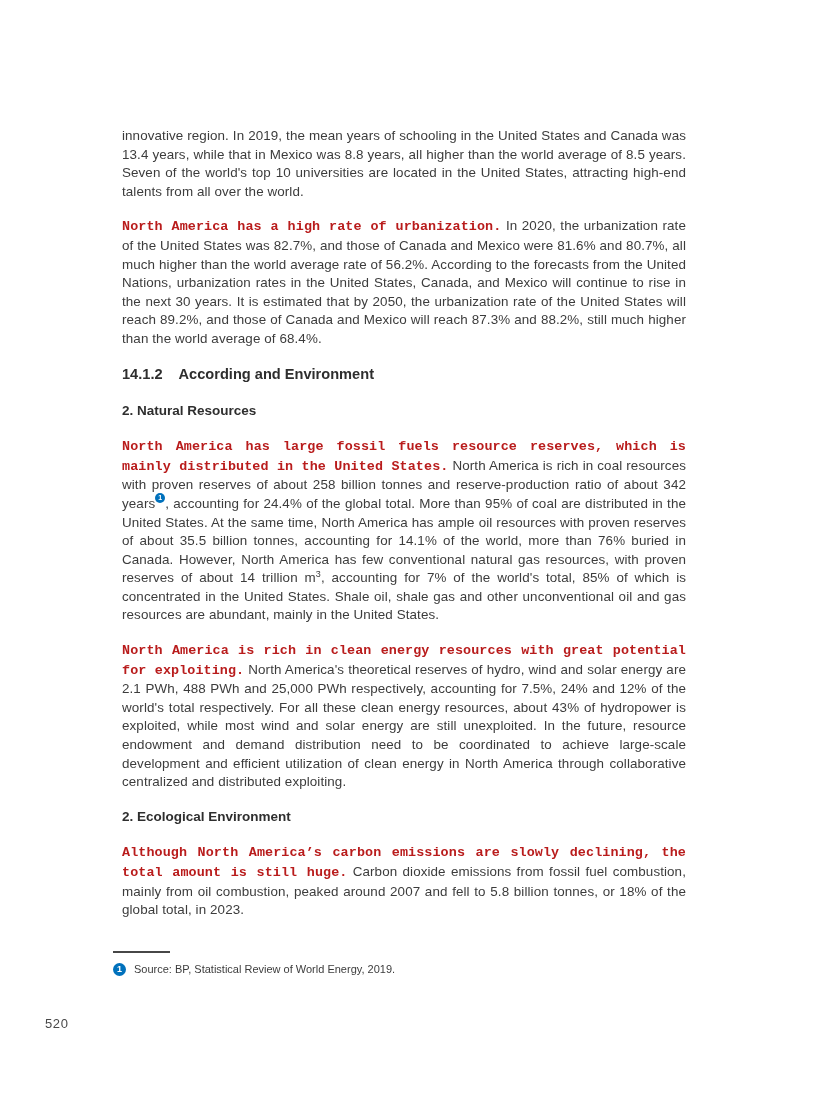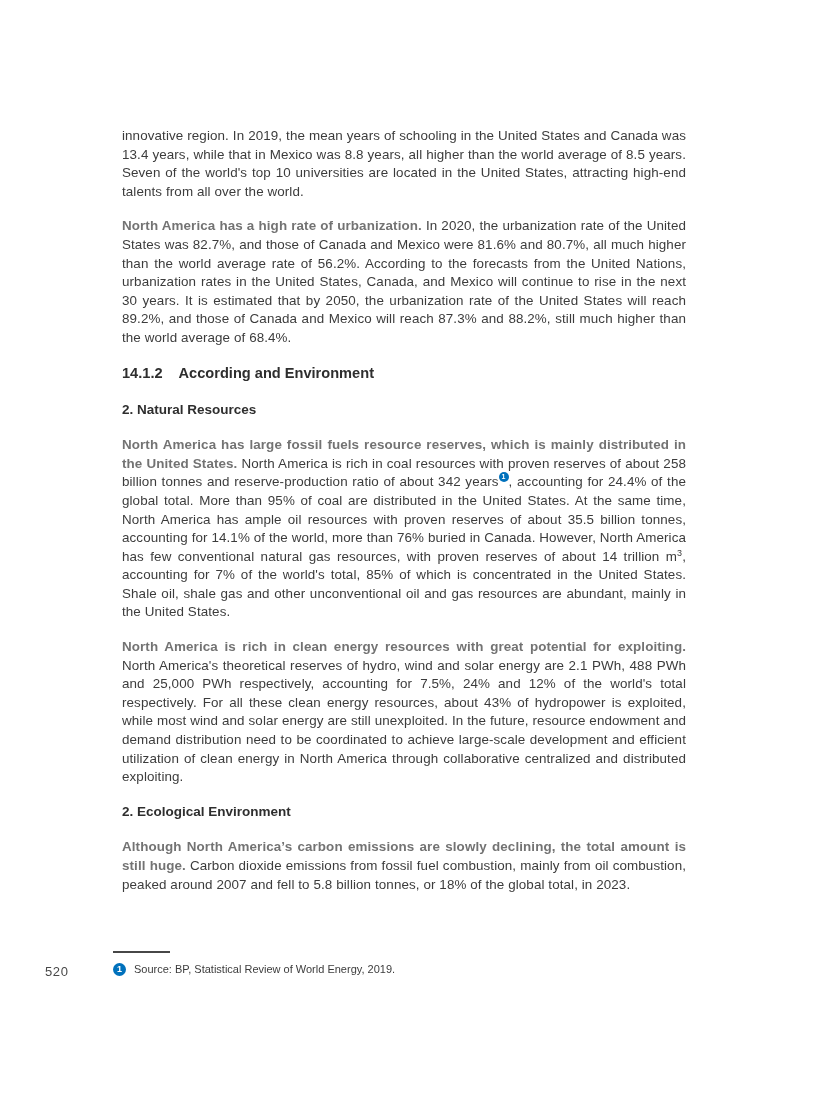--- a/index.html
+++ b/index.html
@@ -19,21 +19,22 @@
   }
   .text-block p {
     font-size: 13.4px;
     line-height: 18.6px;
     text-align: justify;
     margin: 0 0 16px 0;
     letter-spacing: 0.1px;
   }
   .lead {
     font-weight: bold;
-    color: #737373;
+    color: #b91c1c;
+    font-family: Liberation Mono, monospace;
   }
   h2.section-heading {
     font-size: 14.6px;
     line-height: 19px;
     color: #2e2e2e;
     font-weight: bold;
     margin: 0 0 18px 0;
   }
   h2.section-heading .sec-num { margin-right: 16px; text-align: center; }
   h3.sub-heading {
@@ -95,21 +96,21 @@
     line-height: 13px;
   }
   .fn-text {
     font-size: 11px;
     line-height: 15px;
     color: #3c3c3c;
   }
   .page-number {
     position: absolute;
     left: 45px;
-    top: 964px;
+    top: 1016px;
     font-size: 13px;
     color: #484848;
     letter-spacing: 0.6px;
   }
 </style>
 </head>
 <body>
 
 <main class="text-block">
 

